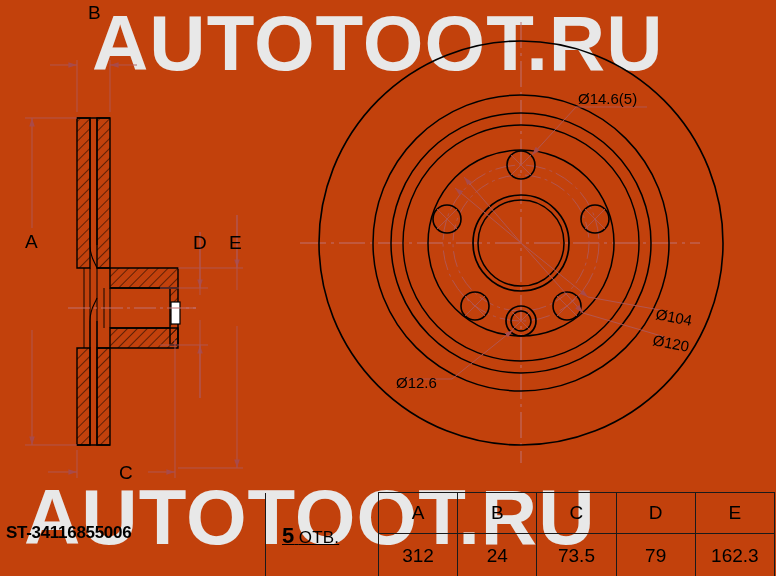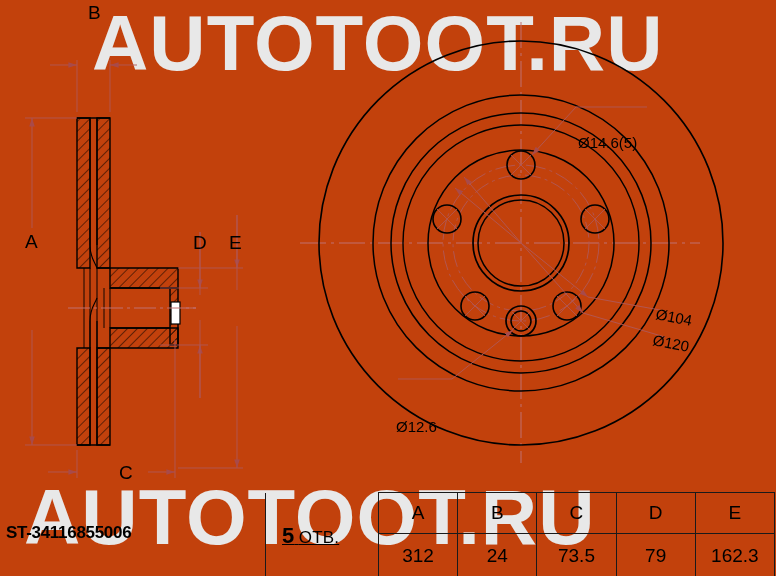--- a/index.html
+++ b/index.html
@@ -79,21 +79,20 @@
     font-size: 19px;
     color: #000;
     white-space: nowrap;
   }
   .difflabel {
     position: absolute;
     font-family: "Liberation Sans", sans-serif;
     font-size: 15px;
     color: #000;
     white-space: nowrap;
-    margin-top: 44px;
   }
   .rot-lbl {
     position: absolute;
     font-family: "Liberation Sans", sans-serif;
     font-size: 15px;
     color: #000;
     white-space: nowrap;
     transform-origin: 0 50%;
   }
   #spec-table {

